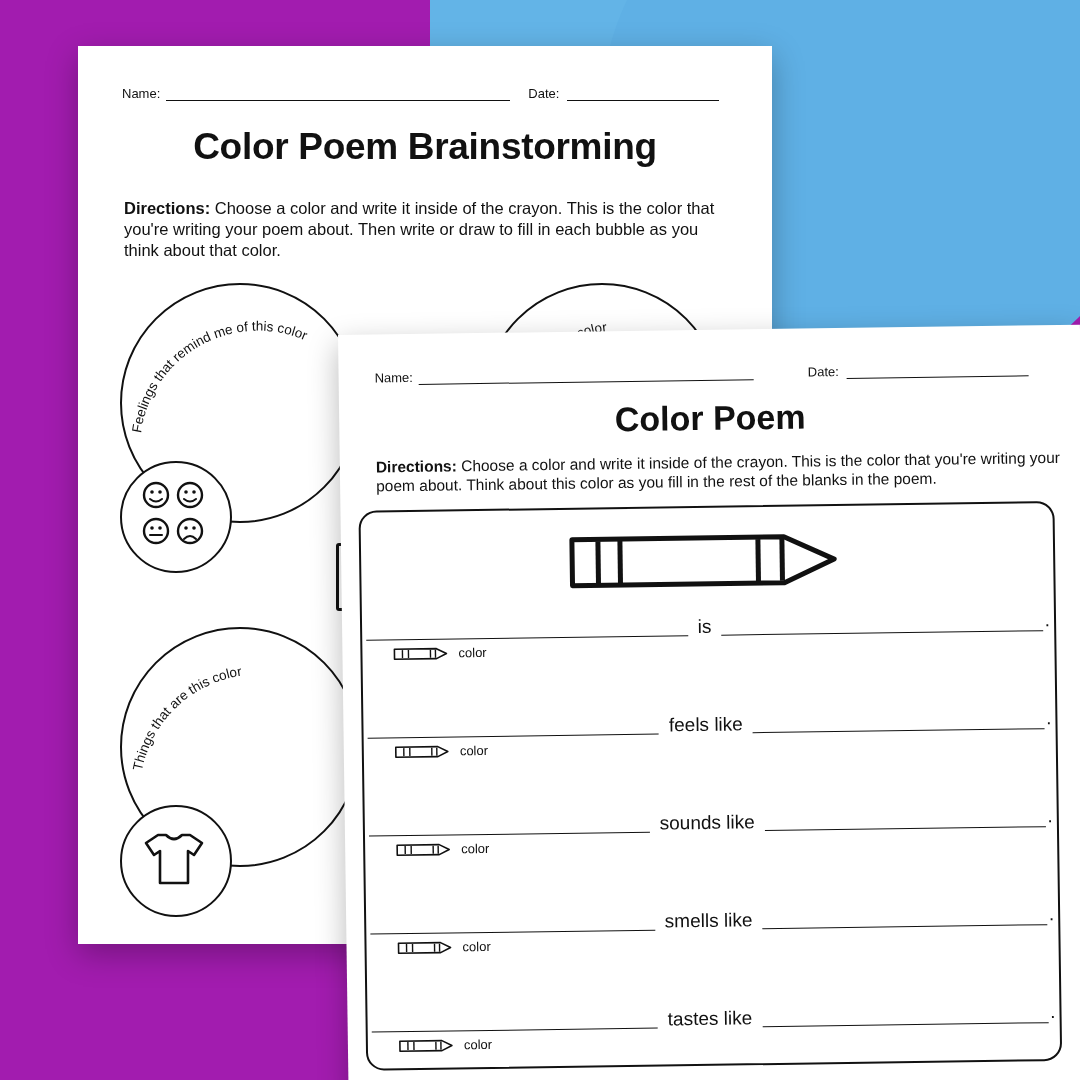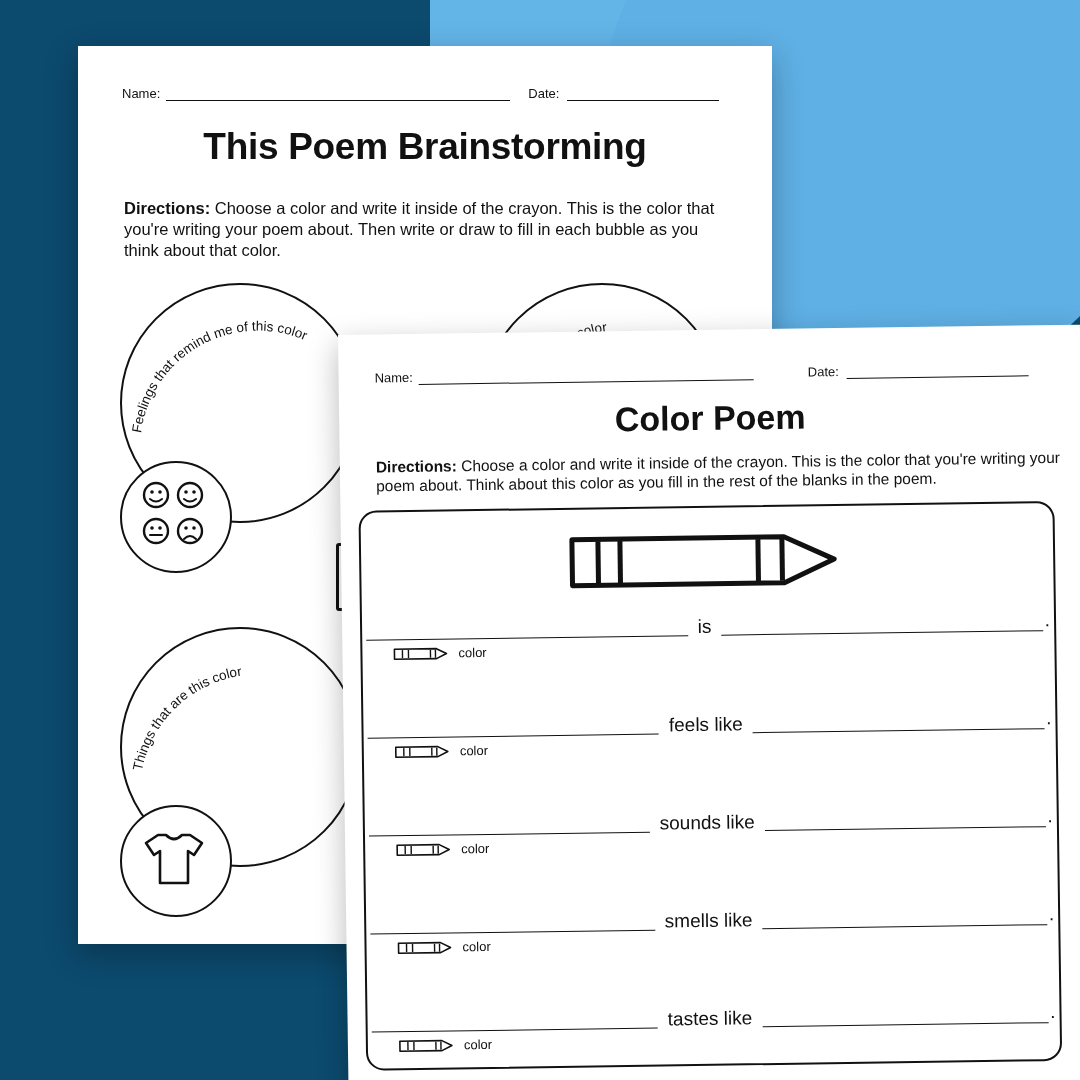--- a/index.html
+++ b/index.html
@@ -8,21 +8,21 @@
     width: 1080px;
     height: 1080px;
     overflow: hidden;
     font-family: "Liberation Sans", sans-serif;
   }
 
   #stage {
     position: relative;
     width: 1080px;
     height: 1080px;
-    background: #0c4a6e;
+    background: #a21caf;
     overflow: hidden;
   }
 
   
   .bg-shape {
     position: absolute;
     border-radius: 50%;
     background: #5fb0e5;
     pointer-events: none;
   }
@@ -229,21 +229,21 @@
 
   <div class="sheet" id="sheet-back">
 
     <div class="namedate">
       <span class="nd-label">Name:</span>
       <span class="nd-line nd-name-line"></span>
       <span class="nd-label nd-date-label">Date:</span>
       <span class="nd-line nd-date-line"></span>
     </div>
 
-    <h1 class="title-back">This Poem Brainstorming</h1>
+    <h1 class="title-back">Color Poem Brainstorming</h1>
 
     <p class="directions">
       <b>Directions:</b><span> Choose a color and write it inside of the crayon. This is the color that you're writing your poem about. Then write or draw to fill in each bubble as you think about that color.</span>
     </p>
 
     <div class="bubbles">
 
       <div class="bubble" style="left:42px; top:8px; width:236px; height:236px;"></div>
       <svg class="curve-label" viewBox="0 0 694 560" width="694" height="560" style="position:absolute;left:0;top:0;">
         <defs>

